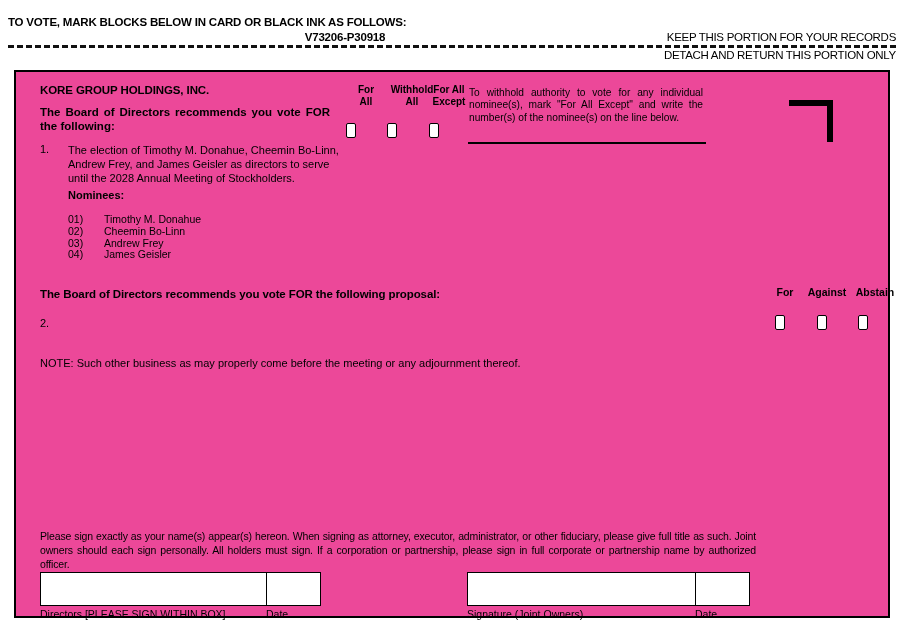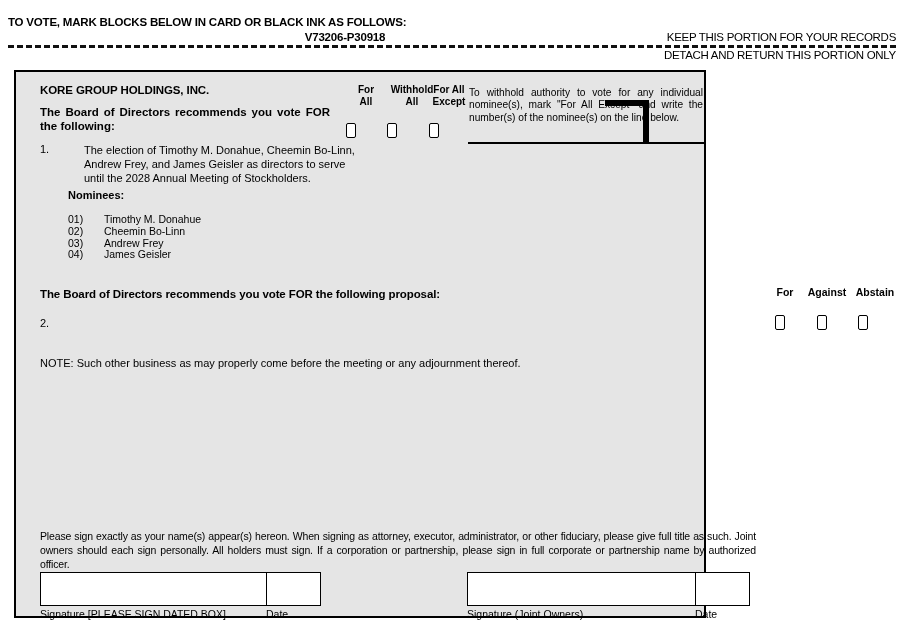--- a/index.html
+++ b/index.html
@@ -72,25 +72,25 @@
     font-size: 13.5px;
     font-weight: bold;
     letter-spacing: -0.2px;
   }
 
   
   .card {
     position: absolute;
     left: 14px;
     top: 70px;
-    width: 692px;
+    width: 876px;
     height: 548px;
     border: 2px solid #000000;
     box-sizing: border-box;
-    background: #e5e5e5;
+    background: #ec4899;
   }
   .corner-mark {
     position: absolute;
     right: 55px;
     top: 28px;
     width: 44px;
     height: 42px;
   }
   .corner-mark .h {
     position: absolute;
@@ -173,21 +173,21 @@
   }
 
   .item-num {
     position: absolute;
     font-size: 11px;
   }
   .item-1-num { left: 24px; top: 71px; }
 
   .item-1-text {
     position: absolute;
-    left: 68px;
+    left: 52px;
     top: 71px;
     width: 272px;
     font-size: 11px;
     line-height: 1.28;
   }
 
   .nominees-label {
     position: absolute;
     left: 52px;
     top: 117px;
@@ -381,21 +381,21 @@
 
     <div class="note-line">
       <b>NOTE:</b><span> Such other business as may properly come before the meeting or any adjournment thereof.</span>
     </div>
 
     <div class="sign-instructions">Please sign exactly as your name(s) appear(s) hereon. When signing as attorney, executor, administrator, or other fiduciary, please give full title as such. Joint owners should each sign personally. All holders must sign. If a corporation or partnership, please sign in full corporate or partnership name by authorized officer.</div>
 
     <div class="sig-block left">
       <div class="sig-field sig-name"></div>
       <div class="sig-field sig-date"></div>
-      <div class="sig-label lbl-name">Signature [PLEASE SIGN DATED BOX]</div>
+      <div class="sig-label lbl-name">Directors [PLEASE SIGN WITHIN BOX]</div>
       <div class="sig-label lbl-date">Date</div>
     </div>
 
     <div class="sig-block right">
       <div class="sig-field sig-name"></div>
       <div class="sig-field sig-date"></div>
       <div class="sig-label lbl-name">Signature (Joint Owners)</div>
       <div class="sig-label lbl-date">Date</div>
     </div>
 

